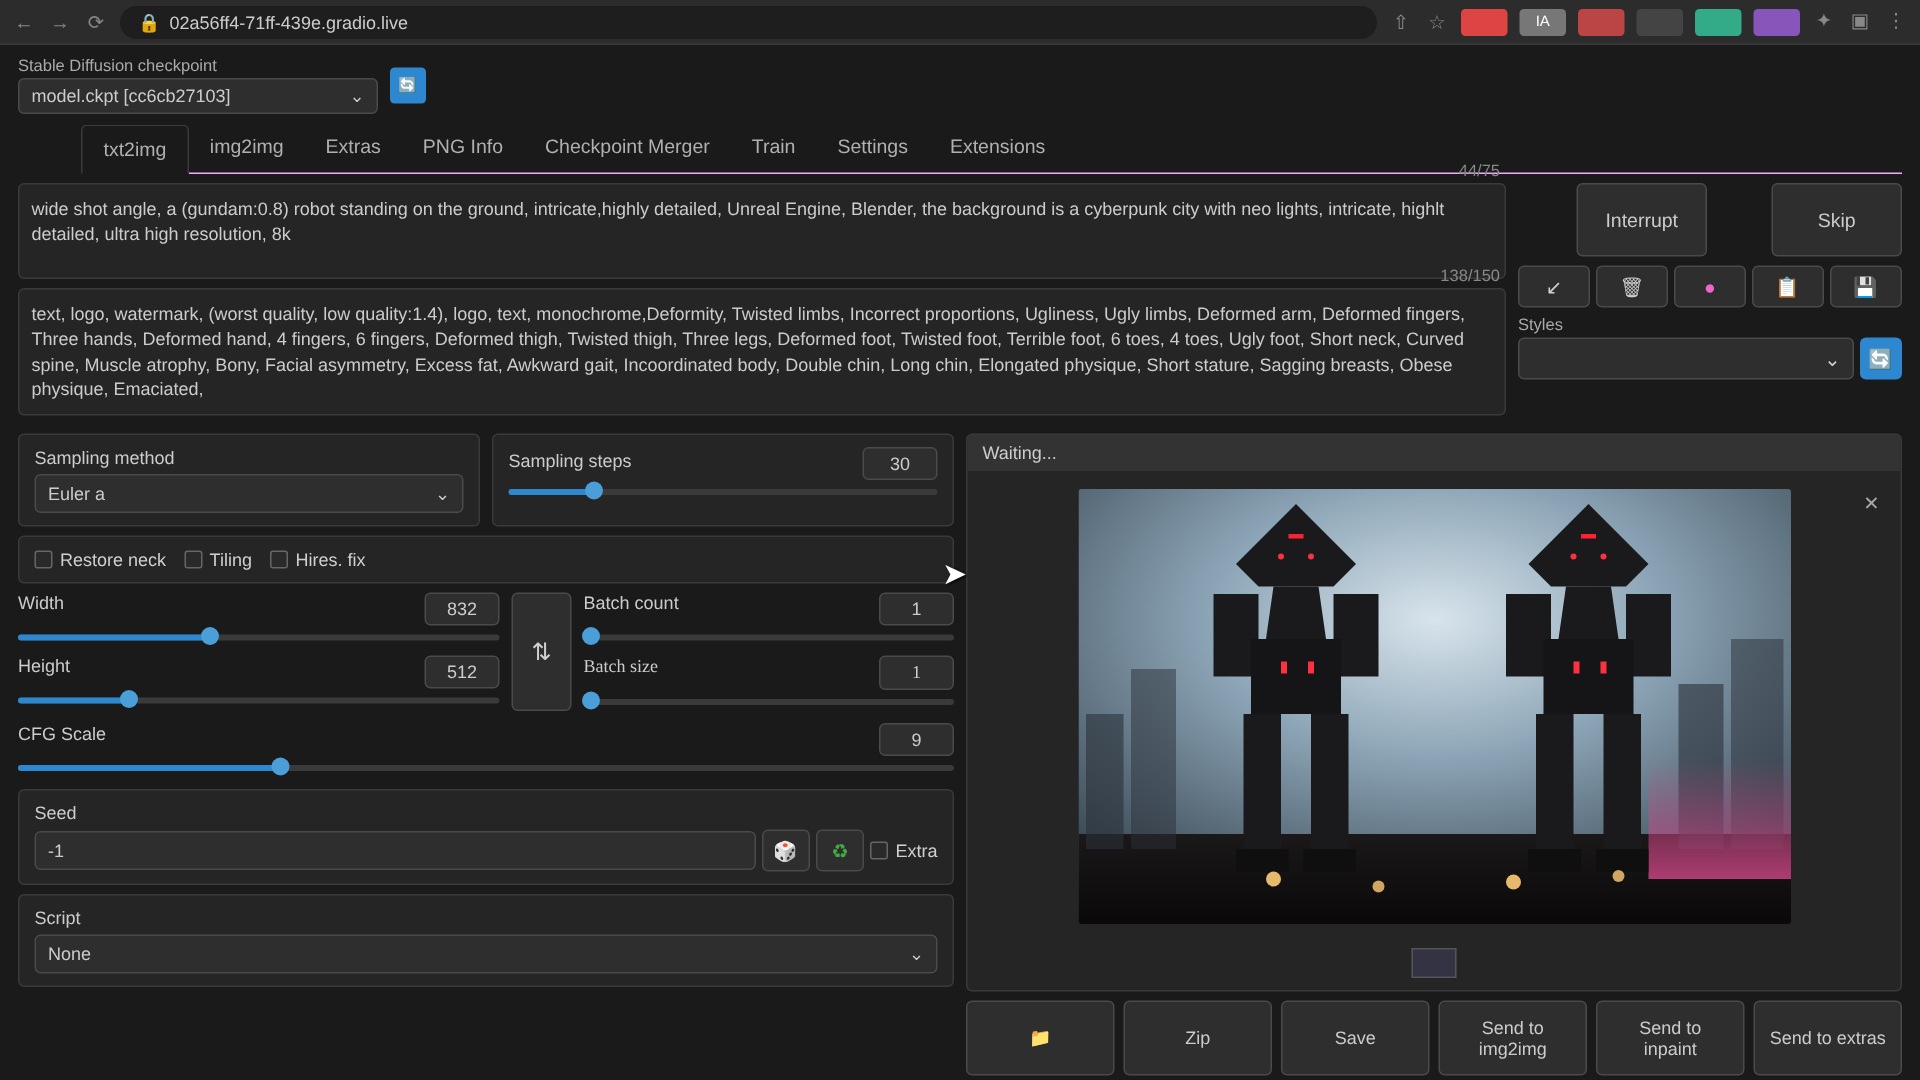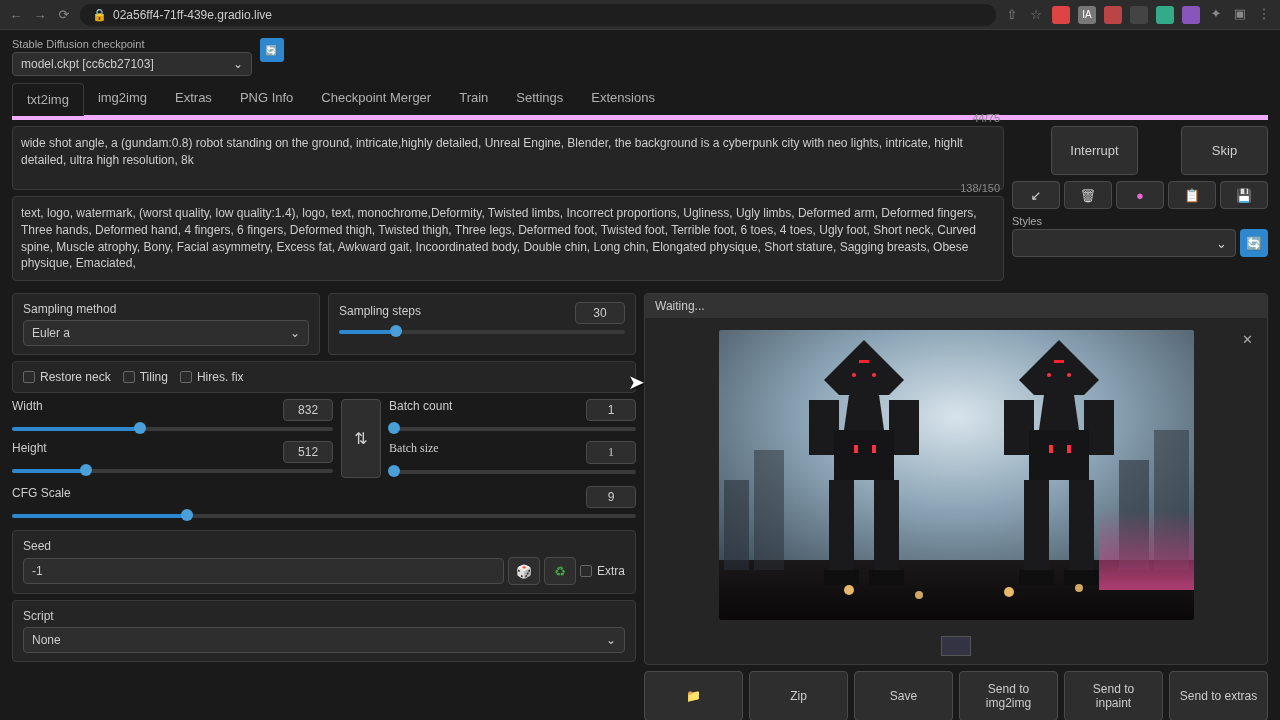--- a/index.html
+++ b/index.html
@@ -29,27 +29,27 @@
   background: #1e1e1e;
   border-radius: 14px;
   padding: 4px 12px;
   color: #ccc;
   font-size: 12px;
   display: flex;
   align-items: center;
   gap: 6px;
 }
 .browser-icons { display: flex; gap: 8px; }
-.ext-ico { width: 18px; height: 18px; display:flex; align-items:center; justify-content:center; font-size:10px; border-radius:3px; }
+.ext-ico { width: 31px; height: 18px; display:flex; align-items:center; justify-content:center; font-size:10px; border-radius:3px; }
 
 
 .app { padding: 8px 12px; }
 
 
-.ckpt-row { display: flex; align-items: flex-start; gap: 8px; margin-bottom: 6px; }
+.ckpt-row { display: flex; align-items: center; gap: 8px; margin-bottom: 6px; }
 .ckpt-label { font-size: 11px; color: #aaa; margin-bottom: 2px; }
 .ckpt-select {
   width: 240px;
   background: #2e2e2e;
   border: 1px solid #4a4a4a;
   border-radius: 4px;
   padding: 4px 8px;
   color: #ccc;
   display: flex;
   justify-content: space-between;
@@ -58,21 +58,21 @@
 }
 .ckpt-refresh {
   width: 24px; height: 24px;
   background: #2e88d0;
   border-radius: 3px;
   display: flex; align-items: center; justify-content: center;
   font-size: 10px;
 }
 
 
-.tabs { display: flex; border-bottom: 5px solid #f0abfc; margin-bottom: 6px; }
+.tabs { display: flex; border-bottom: 1px solid #f0abfc; margin-bottom: 6px; margin-left: 42px; }
 .tab {
   padding: 8px 14px;
   color: #b0b0b0;
   cursor: pointer;
   font-size: 13px;
 }
 .tab.active {
   border: 1px solid #3a3a3a;
   border-bottom: 1px solid #1a1a1a;
   border-radius: 4px 4px 0 0;

